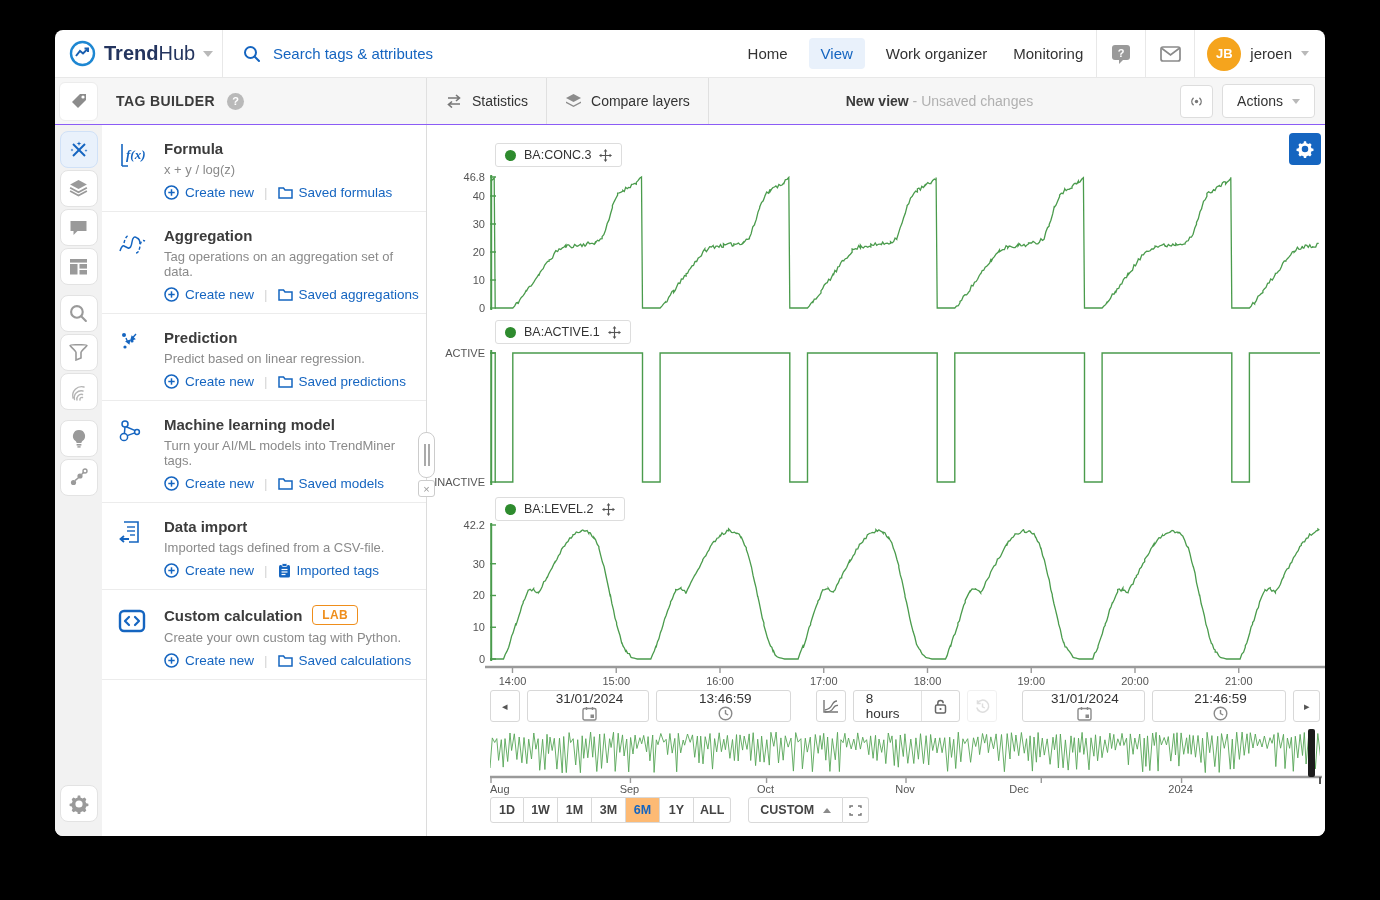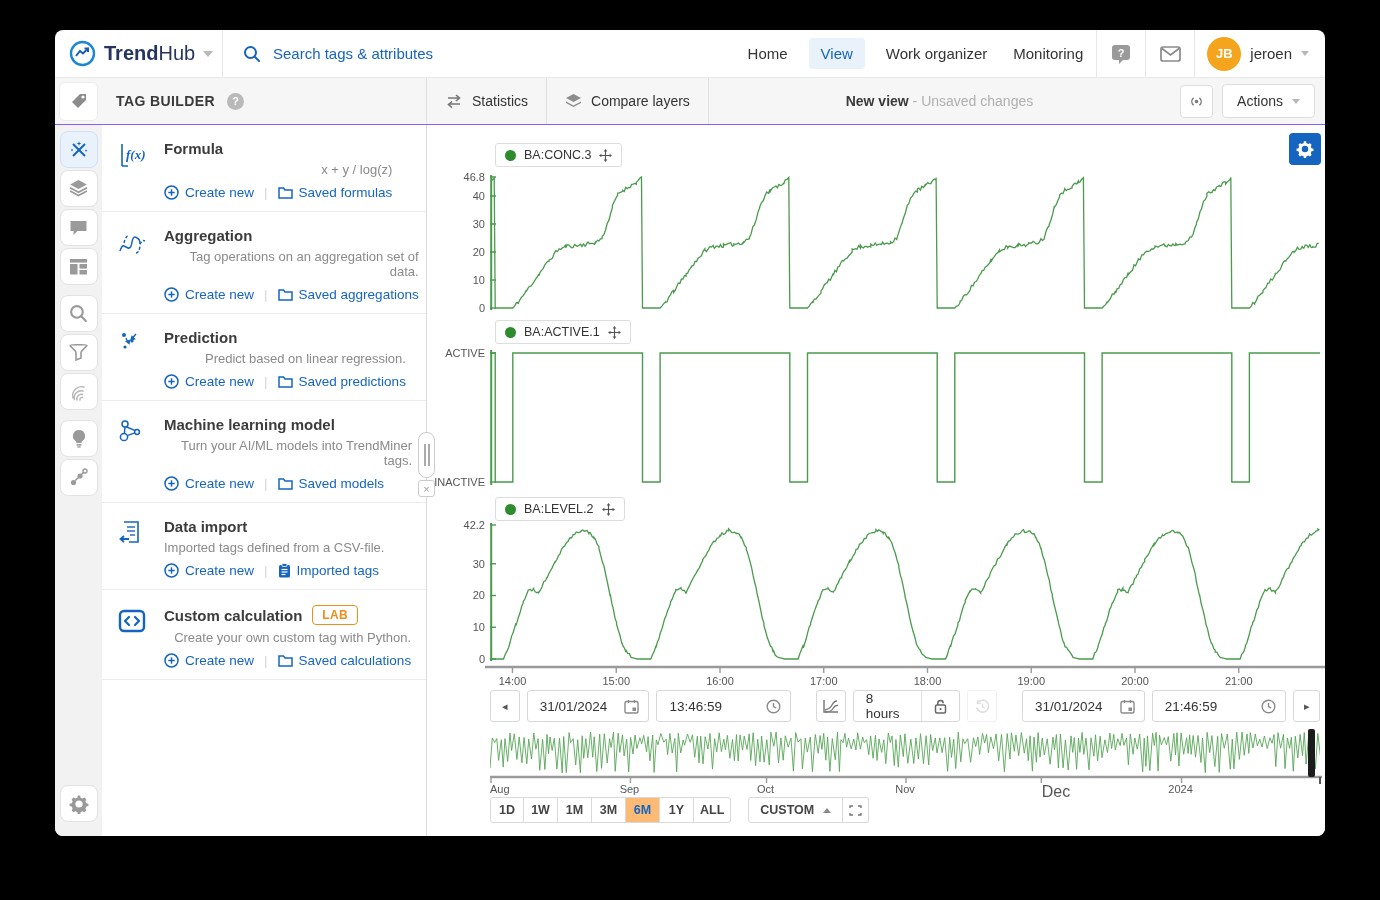--- a/index.html
+++ b/index.html
@@ -45,21 +45,21 @@
   .rail-card{width:38px;height:37px;background:#fff;border:1px solid #e3e3e3;border-radius:8px;margin-bottom:2px;display:flex;align-items:center;justify-content:center;cursor:pointer;flex:0 0 37px;}
   .rail-card.active{background:#e9f1fb;border-color:#d0e1f7;}
   .rail-gap{height:8px;flex:0 0 8px;}
   .rail-bottom{margin-top:auto;margin-bottom:14px;}
 
   .panel{width:325px;border-right:1px solid #dcdcdc;background:#fff;flex:0 0 325px;}
   .section{display:flex;padding:15px 14px 11px 16px;border-bottom:1px solid #ececec;}
   .sec-icon{width:46px;padding-top:2px;flex:0 0 46px;}
   .sec-title{font-size:15px;font-weight:700;color:#3c3c3c;margin-bottom:5px;display:flex;align-items:center;gap:10px;}
   .lab-badge{font-size:12px;color:#ef8e1b;border:1.5px solid #ef8e1b;border-radius:4px;padding:2px 9px;font-weight:700;letter-spacing:.3px;}
-  .sec-desc{font-size:13px;color:#8a8a8a;margin-bottom:8px;text-align:right;}
+  .sec-desc{font-size:13px;color:#8a8a8a;margin-bottom:8px;}
   .sec-links{display:flex;align-items:center;gap:10px;font-size:13.5px;color:#1565c0;}
   .slink{display:flex;align-items:center;gap:6px;cursor:pointer;white-space:nowrap;}
   .link-sep{color:#d5d5d5;}
 
   .chart-area{flex:1;position:relative;background:#fff;}
   .gear-btn{position:absolute;top:8px;right:4px;width:32px;height:32px;background:#1565c0;border-radius:4px;display:flex;align-items:center;justify-content:center;cursor:pointer;}
   .legend-chip{position:absolute;display:flex;align-items:center;gap:8px;height:24px;padding:0 9px;background:#fff;border:1px solid #ddd;border-radius:3px;font-size:12.5px;color:#333;cursor:grab;}
   .dot{width:11px;height:11px;border-radius:50%;background:#2e8b2e;}
   .plot{position:absolute;left:63px;width:830px;}
   .yticks{position:absolute;width:54px;font-size:11px;color:#555;}
@@ -68,21 +68,21 @@
 
   
   .splitter{position:absolute;left:-9px;top:307px;width:17px;z-index:5;}
   .split-pill{width:17px;height:46px;background:#fff;border:1px solid #ccc;border-radius:8px;display:flex;align-items:center;justify-content:center;gap:2px;cursor:col-resize;}
   .split-pill i{display:block;width:2px;height:22px;background:#aaa;}
   .split-close{width:17px;height:17px;background:#fff;border:1px solid #ccc;border-radius:3px;margin-top:2px;display:flex;align-items:center;justify-content:center;color:#999;font-size:11px;cursor:pointer;}
 
   
   .ctl-row{position:absolute;left:63px;top:565px;width:830px;height:32px;display:flex;align-items:center;}
   .ctl-btn{width:30px;height:32px;border:1px solid #d8d8d8;border-radius:3px;background:#fff;display:flex;align-items:center;justify-content:center;color:#555;font-size:11px;cursor:pointer;}
-  .ctl-field{height:32px;border:1px solid #d8d8d8;border-radius:3px;background:#fff;display:flex;align-items:center;justify-content:space-between;padding:0 9px 0 12px;font-size:13.5px;color:#333;cursor:pointer;}
+  .ctl-field{height:32px;border:1px solid #d8d8d8;border-radius:3px;background:#fff;display:flex;align-items:center;justify-content:space-between;padding:0 9px 0 12px;font-size:13.5px;color:#333;cursor:pointer;flex-direction:column;}
   .w-date{width:124px;}.w-time{width:136px;}
   .joined{display:flex;height:32px;border:1px solid #d8d8d8;border-radius:3px;background:#fff;}
   .joined .seg{display:flex;align-items:center;padding:0 12px;font-size:13.5px;color:#333;}
   .joined .seg+.seg{border-left:1px solid #e2e2e2;}
   .disabled-btn{opacity:.55;}
 
   
   .ctx-handle{position:absolute;top:604px;width:7px;height:48px;background:#1c1c1c;border-radius:2px;z-index:3;}
 
   
@@ -669,21 +669,21 @@
           <line x1="276.56" y1="2" x2="276.56" y2="8" stroke="#9a9a9a" stroke-width="1.4"></line>
           <line x1="416" y1="2" x2="416" y2="8" stroke="#9a9a9a" stroke-width="1.4"></line>
           <line x1="551.2900000000001" y1="2" x2="551.2900000000001" y2="8" stroke="#9a9a9a" stroke-width="1.4"></line>
           <line x1="691.56" y1="2" x2="691.56" y2="8" stroke="#9a9a9a" stroke-width="1.4"></line>
         </svg>
       <div id="ctxlabels" style="position:absolute;left:63px;top:658px;width:830px;height:14px;">
           <span style="position: absolute; font-size: 11px; color: rgb(85, 85, 85); left: 0px;">Aug</span>
           <span style="position: absolute; font-size: 11px; color: rgb(85, 85, 85); left: 139.44px; transform: translateX(-50%);">Sep</span>
           <span style="position: absolute; font-size: 11px; color: rgb(85, 85, 85); left: 275.56px; transform: translateX(-50%);">Oct</span>
           <span style="position: absolute; font-size: 11px; color: rgb(85, 85, 85); left: 415px; transform: translateX(-50%);">Nov</span>
-          <span style="position: absolute; font-size: 16px; color: rgb(85, 85, 85); left: 566px; transform: translateX(-50%);">Dec</span>
+          <span style="position: absolute; font-size: 11px; color: rgb(85, 85, 85); left: 529px; transform: translateX(-50%);">Dec</span>
           <span style="position: absolute; font-size: 11px; color: rgb(85, 85, 85); left: 690.56px; transform: translateX(-50%);">2024</span>
         </div>
 
       <div class="zoom-row">
         <div class="zseg">
           <div class="zbtn">1D</div>
           <div class="zbtn">1W</div>
           <div class="zbtn">1M</div>
           <div class="zbtn">3M</div>
           <div class="zbtn active">6M</div>

